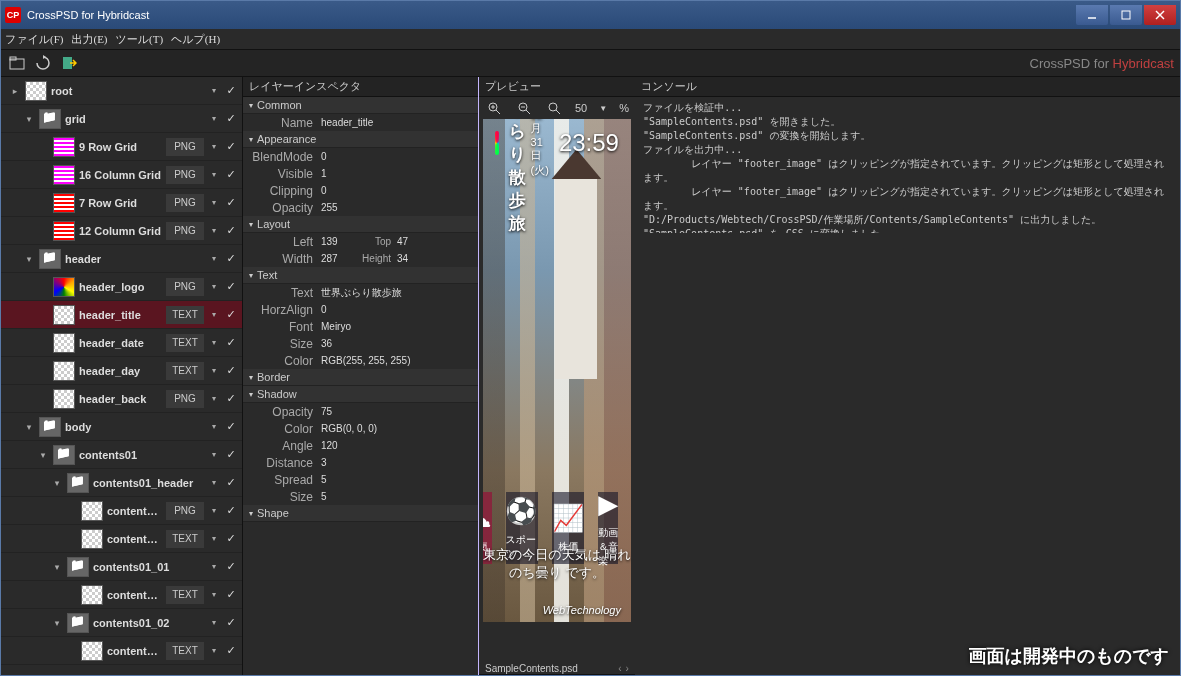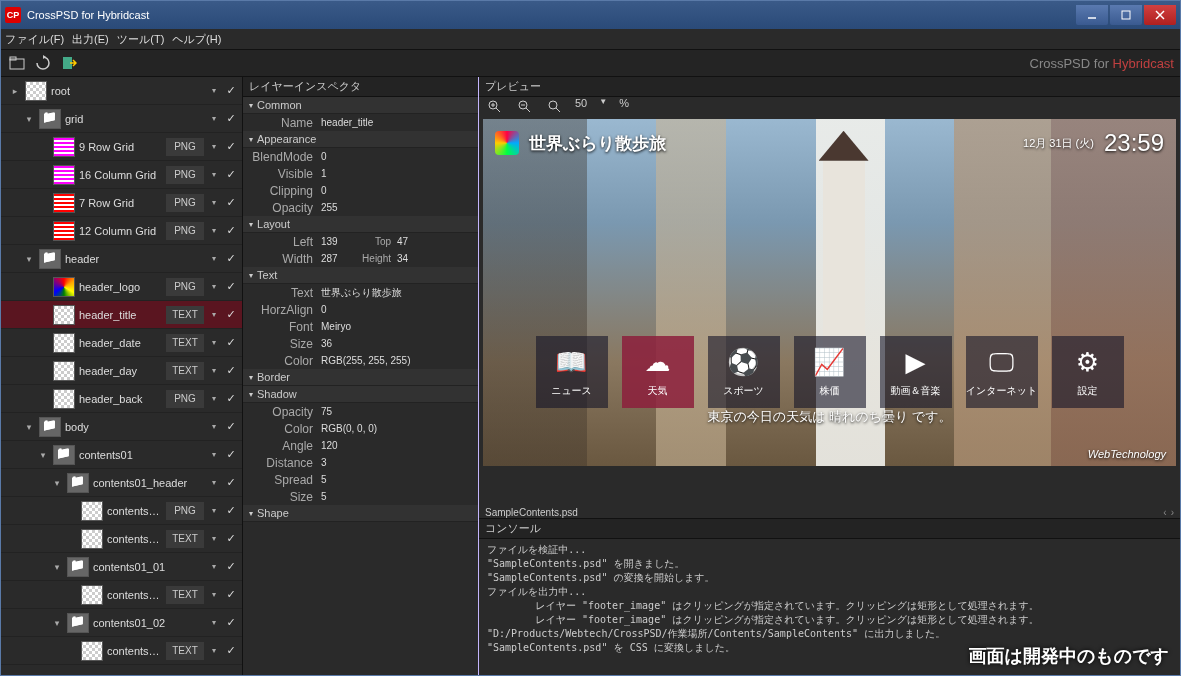--- a/index.html
+++ b/index.html
@@ -5,55 +5,55 @@
 * { margin: 0; padding: 0; box-sizing: border-box; font-family: "Meiryo", "Segoe UI", sans-serif; }
 body { background: #000; width: 1181px; height: 676px; overflow: hidden; position: relative; color: #ccc; font-size: 11px; }
 .window { width: 1181px; height: 676px; background: #2a2a2a; display: flex; flex-direction: column; border: 1px solid #5a7aa8; }
 .titlebar { height: 28px; background: linear-gradient(#3a5a88, #2a4a78); display: flex; align-items: center; padding: 0 4px; color: #fff; }
 .titlebar .icon { width: 16px; height: 16px; background: #d00; border-radius: 2px; margin-right: 6px; display: flex; align-items: center; justify-content: center; font-size: 9px; font-weight: bold; }
 .titlebar .title { flex: 1; font-size: 11px; }
 .titlebar .winbtns { display: flex; }
 .titlebar .winbtn { width: 32px; height: 20px; background: linear-gradient(#5a7ab0,#3a5a90); margin-left: 2px; display: flex; align-items: center; justify-content: center; cursor: pointer; border-radius: 0 0 2px 2px; }
 .titlebar .winbtn.close { background: linear-gradient(#d04040,#b02020); }
 .menubar { height: 20px; background: #2a2a2a; display: flex; align-items: center; padding: 0 4px; gap: 8px; color: #ddd; }
-.menubar span { cursor: pointer; }
+.menubar span { cursor: pointer; font-family: Liberation Serif, serif; }
 .toolbar { height: 28px; background: #242424; border-top: 1px solid #111; border-bottom: 1px solid #111; display: flex; align-items: center; padding: 0 6px; gap: 6px; }
 .toolbar .tbtn { width: 20px; height: 20px; display: flex; align-items: center; justify-content: center; cursor: pointer; color: #ccc; }
 .toolbar .brand { margin-left: auto; color: #888; font-size: 13px; }
 .toolbar .brand .accent { color: #c04040; }
 .mainarea { flex: 1; display: flex; overflow: hidden; }
 .layerpanel { width: 242px; background: #2a2a2a; border-right: 1px solid #111; display: flex; flex-direction: column; }
 .panelheader { height: 20px; background: #232323; padding: 2px 6px; color: #ccc; border-bottom: 1px solid #111; }
 .layerlist { flex: 1; overflow-y: hidden; }
 .layerrow { display: flex; align-items: center; height: 28px; padding: 0 4px; gap: 4px; border-bottom: 1px solid #222; }
 .layerrow.selected { background: #5a1520; }
 .layerrow .indent0 { width: 0; } .layerrow .indent1 { width: 14px; } .layerrow .indent2 { width: 28px; } .layerrow .indent3 { width: 42px; } .layerrow .indent4 { width: 56px; }
 .layerrow .expander { width: 12px; text-align: center; color: #aaa; cursor: pointer; font-size: 9px; }
 .layerrow .thumb { width: 22px; height: 20px; background: #fff; border: 1px solid #555; flex: none; }
 .layerrow .thumb.folder { background: #666; position: relative; }
 .layerrow .thumb.folder::before { content: "📁"; position: absolute; font-size: 12px; left: 2px; top: 0; filter: grayscale(1) brightness(1.5); }
 .layerrow .thumb.magenta { background: repeating-linear-gradient(0deg, #f0f 0 2px, #fff 2px 4px); }
 .layerrow .thumb.redstripe { background: repeating-linear-gradient(0deg, #f00 0 2px, #fff 2px 4px); }
 .layerrow .thumb.rainbow { background: conic-gradient(red,orange,yellow,green,blue,purple,red); }
 .layerrow .thumb.check { background: repeating-conic-gradient(#ccc 0% 25%, #fff 0% 50%) 50% / 6px 6px; }
-.layerrow .lname { flex: 1; color: #ddd; white-space: nowrap; overflow: hidden; text-overflow: ellipsis; }
+.layerrow .lname { flex: 1; color: #ddd; white-space: nowrap; overflow: hidden; text-overflow: ellipsis; font-weight: bold; }
 .layerrow .tag { width: 38px; height: 18px; background: #3a3a3a; text-align: center; font-size: 10px; line-height: 18px; color: #ccc; }
 .layerrow .drop { width: 12px; color: #aaa; font-size: 8px; text-align: center; }
 .layerrow .chk { width: 14px; color: #ddd; text-align: center; }
 .inspector { width: 236px; background: #2a2a2a; border-right: 1px solid #c4b5fd; display: flex; flex-direction: column; overflow: hidden; }
 .insplist { flex: 1; overflow: hidden; }
 .inspsection { background: #323232; padding: 2px 6px; color: #ccc; border-bottom: 1px solid #222; display: flex; align-items: center; gap: 4px; }
 .inspsection .tri { font-size: 8px; }
 .insprow { display: flex; align-items: center; height: 17px; padding: 0 6px; }
 .insprow .k { width: 72px; text-align: right; color: #aaa; padding-right: 8px; font-size: 12px; }
 .insprow .v { flex: 1; color: #ddd; font-size: 10px; }
 .insprow .k2 { width: 36px; text-align: right; color: #aaa; padding-right: 6px; font-size: 10px; }
-.rightcol { flex: 1; display: flex; flex-direction: column; }
+.rightcol { flex: 1; display: flex; }
 .previewpanel { flex: 1; background: #2a2a2a; display: flex; flex-direction: column; border-bottom: 1px solid #111; }
-.pvtoolbar { height: 22px; display: flex; align-items: flex-start; padding: 0 6px; gap: 12px; color: #ccc; }
+.pvtoolbar { height: 22px; display: flex; align-items: center; padding: 0 6px; gap: 12px; color: #ccc; }
 .pvtoolbar .zbtn { width: 18px; height: 18px; display: flex; align-items: center; justify-content: center; cursor: pointer; }
 .previewstage { flex: 1; background: linear-gradient(180deg, #9ab8d0 0%, #7a98b0 30%, #8a7860 70%, #6a5840 100%); position: relative; overflow: hidden; margin: 0 4px; }
 .previewstage::before { content: ""; position: absolute; inset: 0; background:
   linear-gradient(90deg, rgba(60,50,40,0.4) 0 15%, transparent 15% 25%, rgba(200,180,150,0.6) 25% 35%, transparent 35% 48%, rgba(240,240,235,0.9) 48% 58%, transparent 58% 68%, rgba(180,150,120,0.7) 68% 82%, rgba(150,110,90,0.7) 82% 100%);
 }
 .tower { position: absolute; left: 49%; top: 12%; width: 42px; height: 200px; background: #e8e4dc; }
 .tower::before { content: ""; position: absolute; top: -30px; left: -4px; width: 50px; height: 30px; background: #4a3830; clip-path: polygon(50% 0, 100% 100%, 0 100%); }
 .pvheader { position: absolute; top: 6px; left: 0; right: 0; height: 36px; display: flex; align-items: center; padding: 0 12px; color: #fff; }
 .pvlogo { width: 24px; height: 24px; background: conic-gradient(#f04,#0af,#0f4,#fc0,#f04); border-radius: 4px; margin-right: 10px; }
 .pvtitle { font-size: 17px; font-weight: bold; text-shadow: 0 1px 3px #000; }

